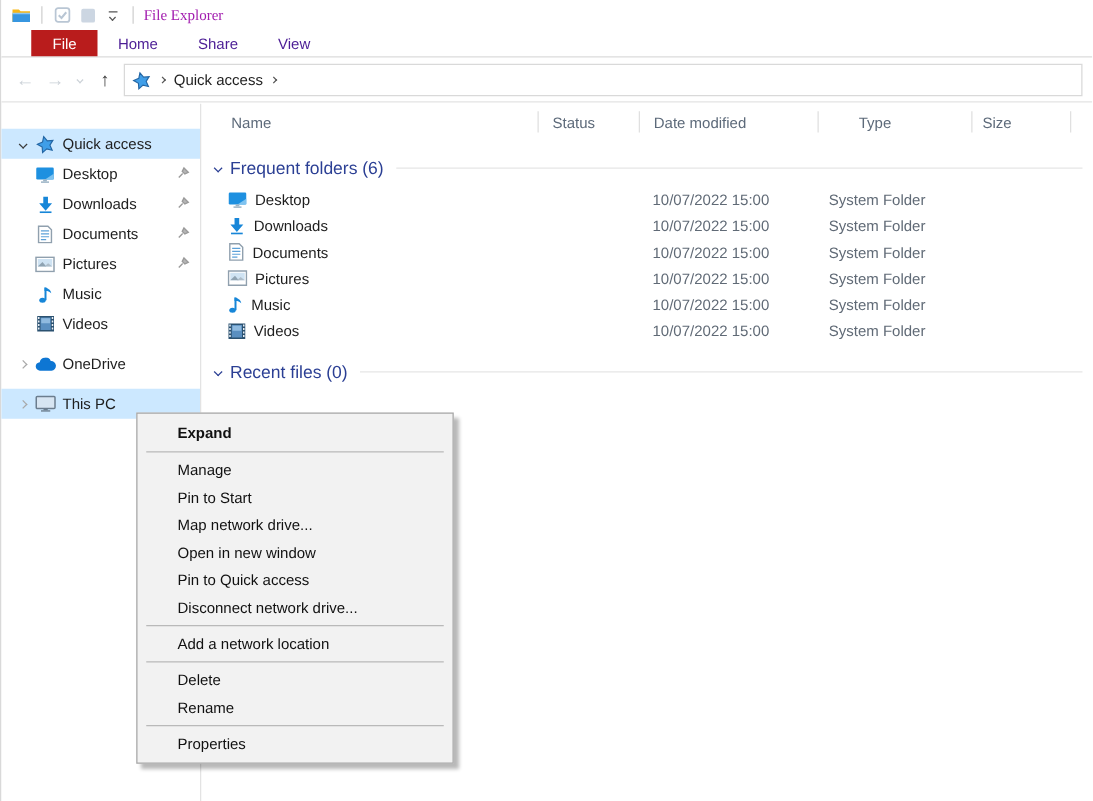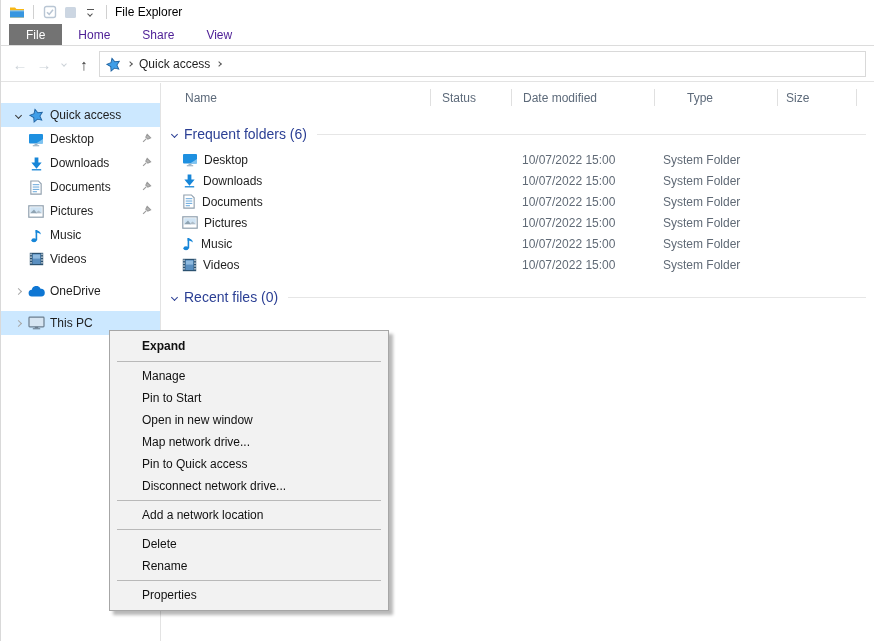--- a/index.html
+++ b/index.html
@@ -12,25 +12,25 @@
   
   .titlebar { position:absolute; left:0; top:0; right:0; height:24px; display:flex; align-items:center; padding-left:6px; background:#fff; }
   .titlebar .sep { width:1px; height:14px; background:#d0d0d0; margin:0 6px; }
   .qat-btn { display:flex; align-items:center; justify-content:center; width:20px; height:20px; }
   .qat-chevron { display:flex; flex-direction:column; align-items:center; width:16px; }
   .qat-chevron .bar { width:7px; height:1px; background:#555; margin-bottom:2px; }
   .chev { display:inline-block; width:6px; height:6px; border-right:1.4px solid #555; border-bottom:1.4px solid #555; }
   .chev.down  { transform:rotate(45deg); }
   .chev.right { transform:rotate(-45deg); }
   .chev.sm { width:4px; height:4px; }
-  .title-text { margin-left:2px; color:#000000; }
+  .title-text { margin-left:2px; color:#a21caf;font-family:Liberation Serif, serif; }
   
   .tabs { position:absolute; left:0; top:24px; right:0; height:22px; display:flex; align-items:stretch; border-bottom:1px solid #dcdcdc; background:#fff; }
   .tab { display:flex; align-items:center; justify-content:center; padding:0 16px; color:#4c1d95; cursor:default; }
-  .tab.file { background:#737373; color:#fff; margin-left:8px; padding:0 17px; }
+  .tab.file { background:#b91c1c; color:#fff; margin-left:24px; padding:0 17px; }
   
   .addrrow { position:absolute; left:0; top:47px; right:0; height:35px; display:flex; align-items:center; border-bottom:1px solid #e3e3e3; background:#fff; }
   .navbtns { display:flex; align-items:center; gap:2px; padding:0 4px 0 8px; }
   .navbtn { width:22px; height:22px; display:flex; align-items:center; justify-content:center; font-size:15px; }
   .navbtn.disabled { color:#ccd2d8; }
   .navbtn.enabled  { color:#3b3b3b; }
   .navchev { width:14px; display:flex; justify-content:center; }
   .addressbox { flex:1; height:26px; margin-right:8px; border:1px solid #d9d9d9; background:#fff; display:flex; align-items:center; padding:0 6px; gap:7px; }
   .crumb-label { color:#1e1e1e; }
   
@@ -63,21 +63,21 @@
   .grouphdr .rule { flex:1; height:1px; background:#e6e6e6; margin:0 8px 0 10px; }
   .frow { display:grid; grid-template-columns:269px 82px 143px 123px 79px 1fr; height:21px; align-items:center; }
   .frow .namecell { display:flex; align-items:center; padding-left:21px; gap:6px; color:#1e1e1e; }
   .frow .cell-date { padding-left:10px; color:#606a76; }
   .frow .cell-type { padding-left:8px;  color:#606a76; }
   .rows-block { margin-top:4px; }
   
   svg { display:block; }
   
   .ctxmenu {
-    position:absolute; left:108px; top:330px; width:280px;
+    position:absolute; left:108px; top:330px; width:254px;
     background:#f2f2f2; border:1px solid #a6a6a6;
     box-shadow:4px 4px 3px rgba(0,0,0,0.28);
     padding:2px 0 4px 0; z-index:10;
   }
   .mitem { height:22px; display:flex; align-items:center; padding-left:32px; color:#111; cursor:default; }
   .mitem.default { font-weight:bold; height:25px; }
   .msep { height:1px; background:#b9b9b9; margin:3px 7px; }
 </style>
 </head>
 <body>
@@ -452,22 +452,22 @@
       </div>
 
     </div>
   </div>
 
   <div class="ctxmenu">
     <div class="mitem default">Expand</div>
     <div class="msep"></div>
     <div class="mitem">Manage</div>
     <div class="mitem">Pin to Start</div>
+    <div class="mitem">Map network drive...</div>
     <div class="mitem">Open in new window</div>
-    <div class="mitem">Map network drive...</div>
     <div class="mitem">Pin to Quick access</div>
     <div class="mitem">Disconnect network drive...</div>
     <div class="msep"></div>
     <div class="mitem">Add a network location</div>
     <div class="msep"></div>
     <div class="mitem">Delete</div>
     <div class="mitem">Rename</div>
     <div class="msep"></div>
     <div class="mitem">Properties</div>
   </div>

